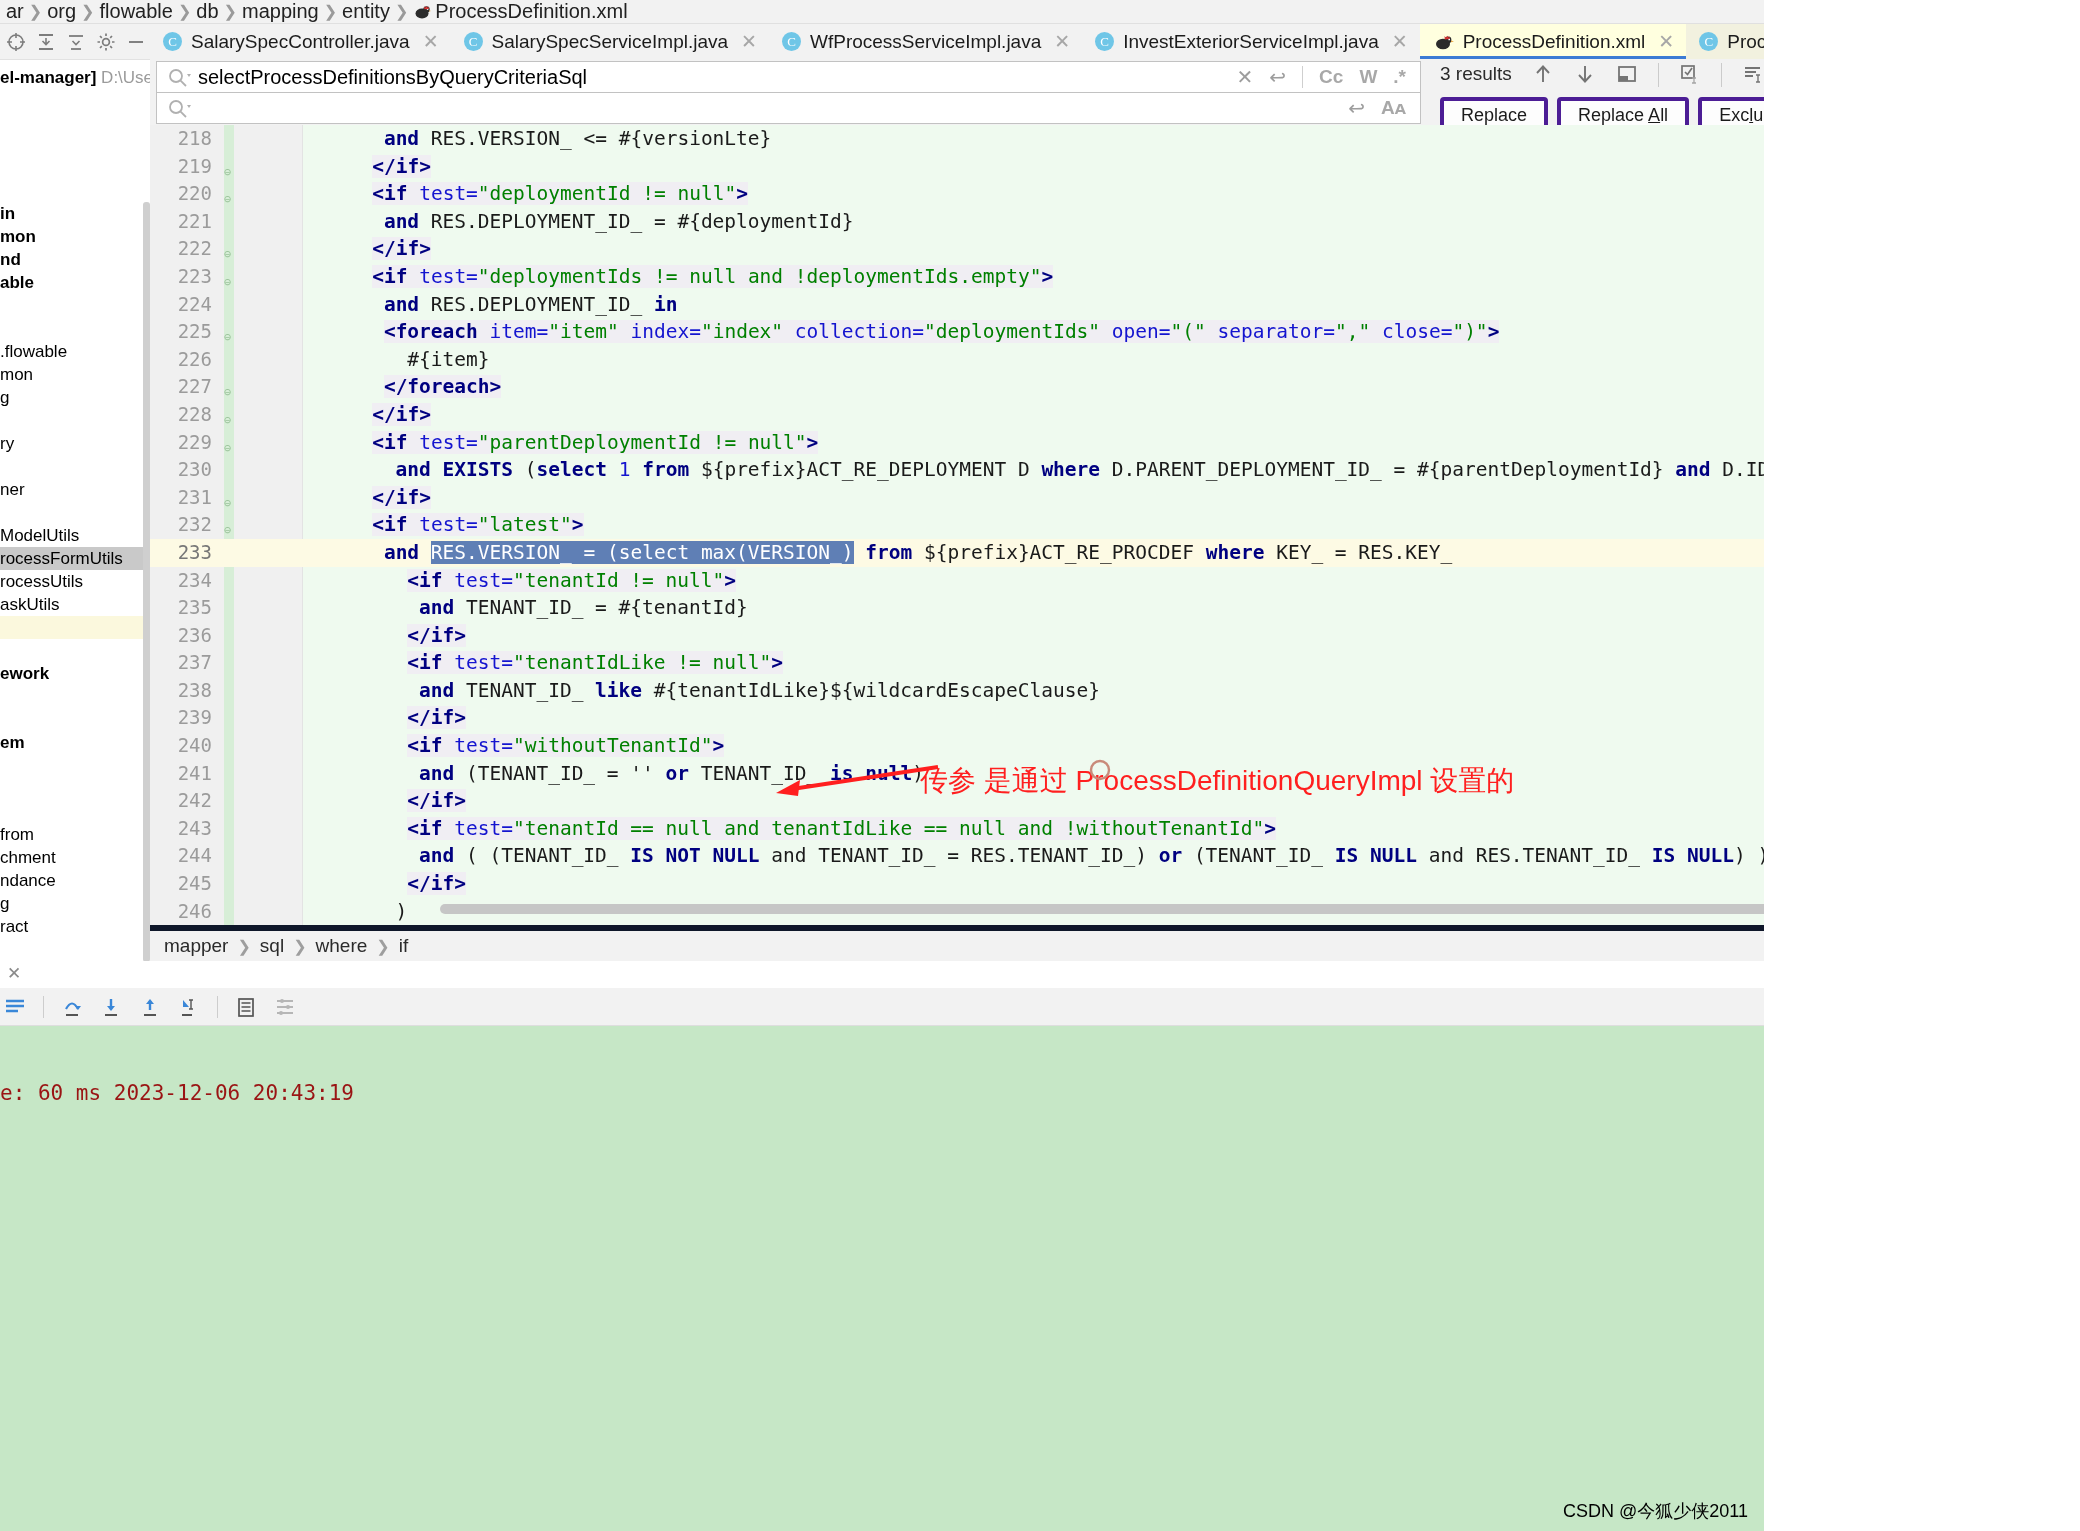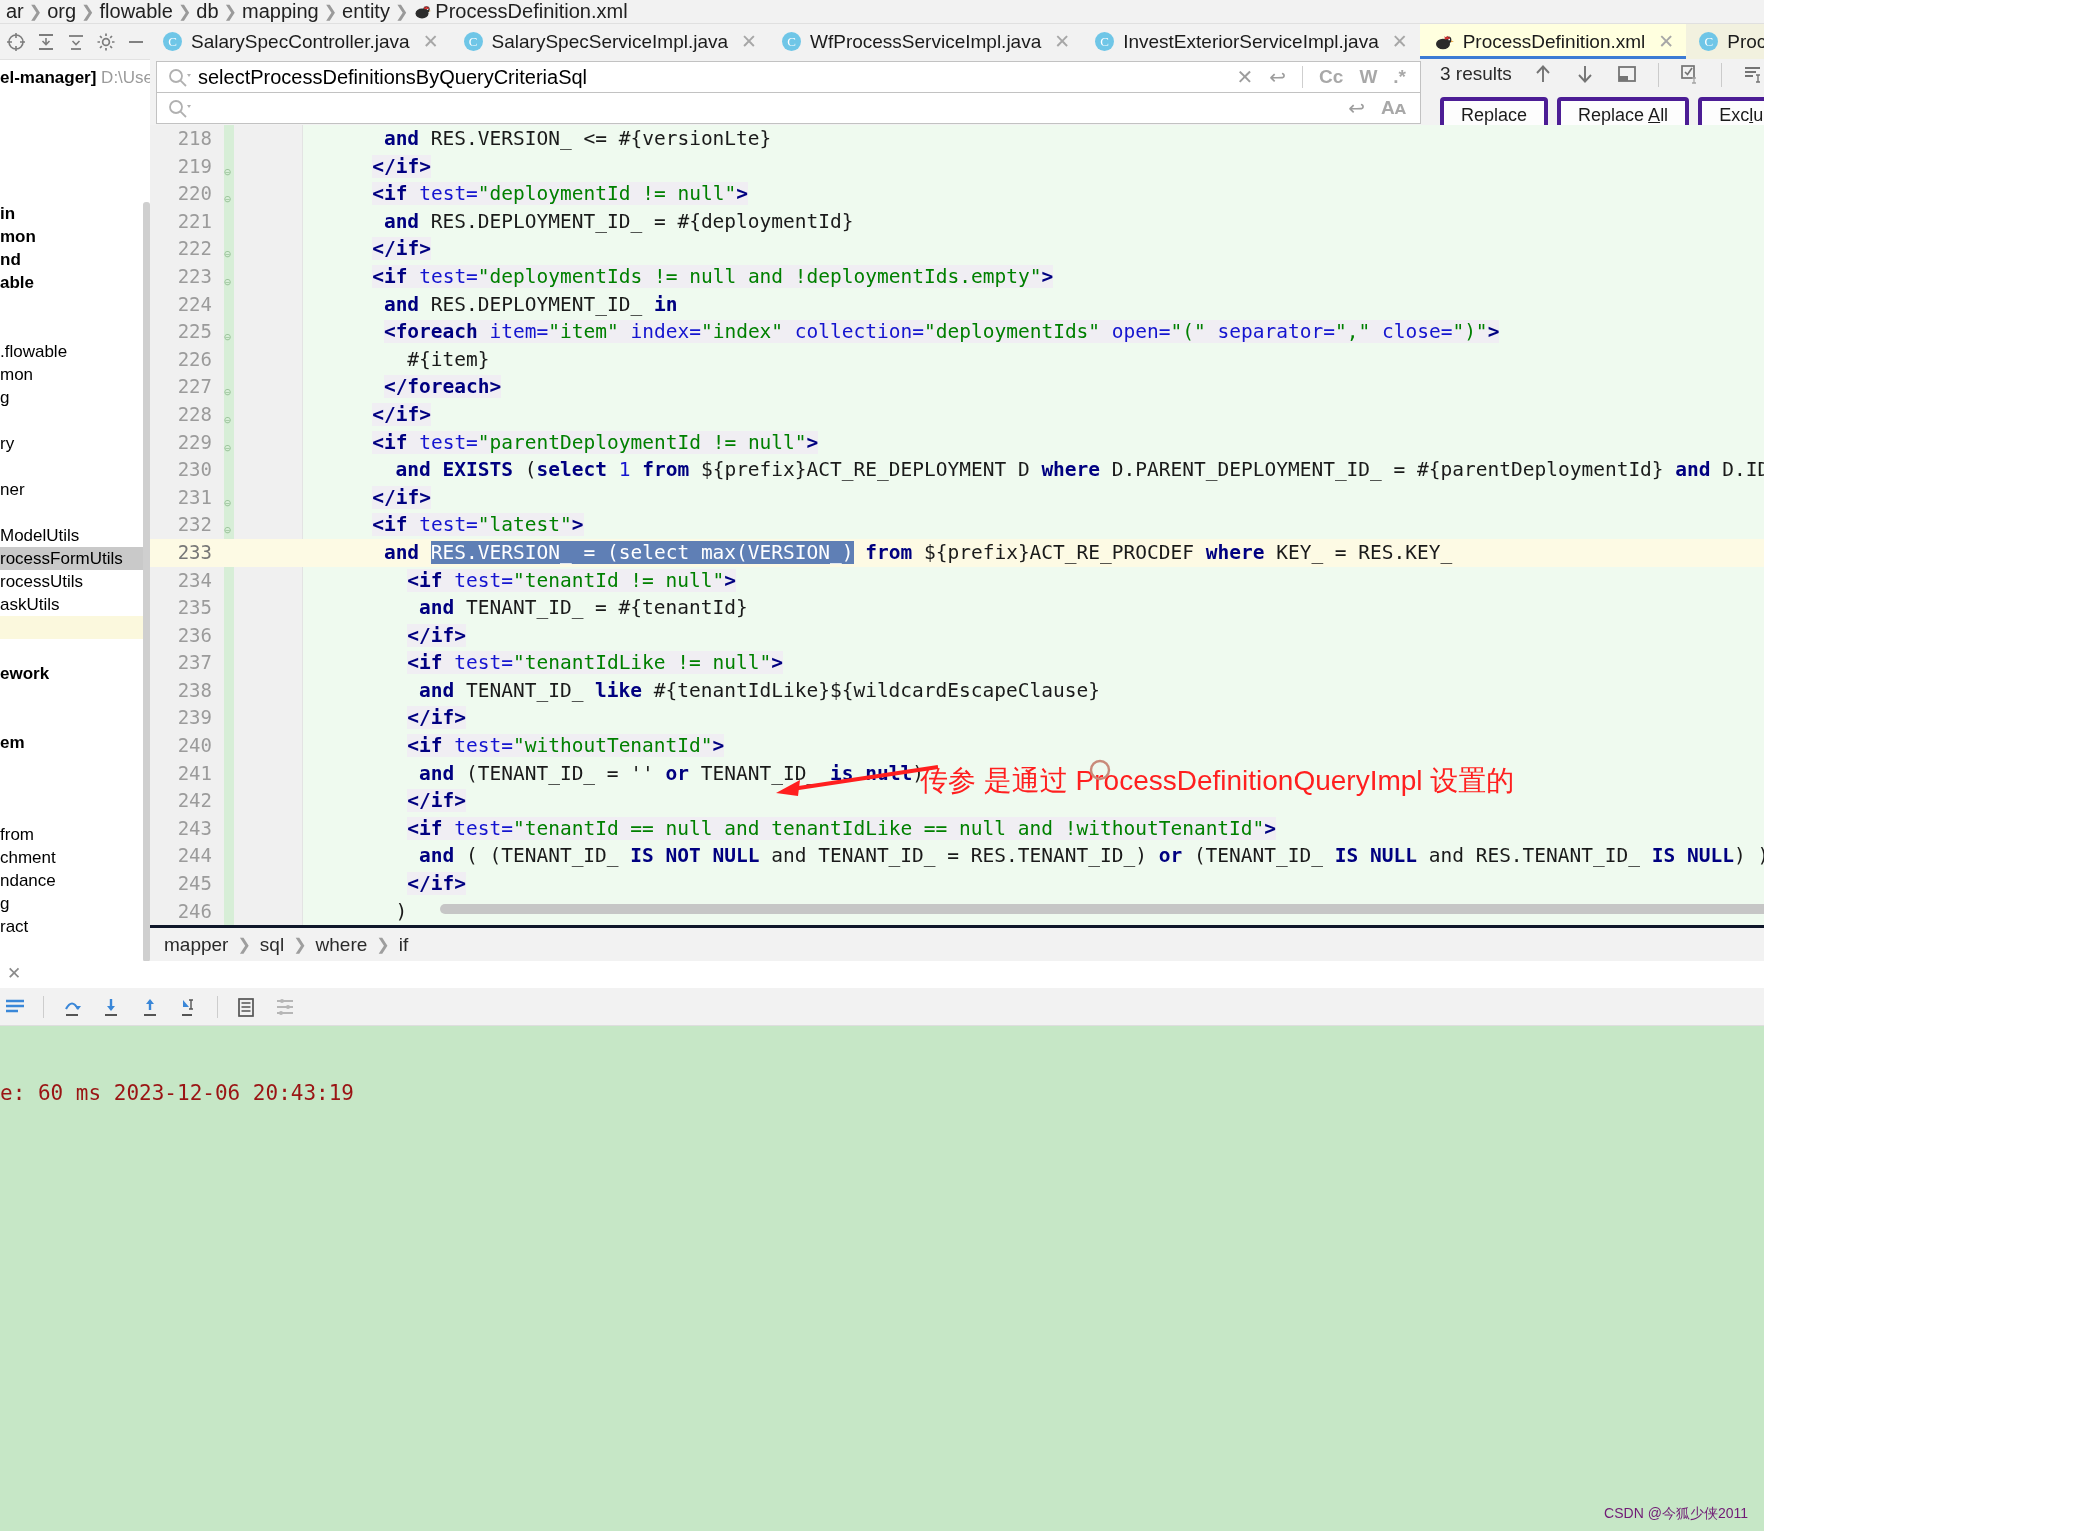--- a/index.html
+++ b/index.html
@@ -350,21 +350,21 @@
     position: absolute;
     left: 150px; top: 925px;
     width: 1930px; height: 36px;
     background: #f2f2f2;
     display: flex;
     align-items: center;
     font-size: 19px;
     color: #2a2a2a;
     padding-left: 14px;
     box-sizing: border-box;
-    border-top: 3px solid #0f172a;
+    border-top: 6px solid #0f172a;
   }
   .statusline .sep { color: #9e9e9e; padding: 0 9px; font-size: 16px; }
 
   
   .lower-close {
     position: absolute;
     left: 0; top: 961px;
     width: 2080px; height: 27px;
     background: #ffffff;
   }
@@ -404,22 +404,22 @@
   }
   .console .cline {
     padding-left: 0px;
     white-space: pre;
   }
   .con-sel { background: #5f7fb5; color: #ffffff; }
 
   .watermark {
     position: absolute;
     right: 16px; bottom: 8px;
-    font-size: 14px;
-    color: #701a75;
+    font-size: 18px;
+    color: #000000;
     font-family: "Liberation Sans", sans-serif;
     margin-top: 26px;
   }
 </style>
 </head>
 <body>
 
 <div id="app">
 
   <div class="breadcrumb">

